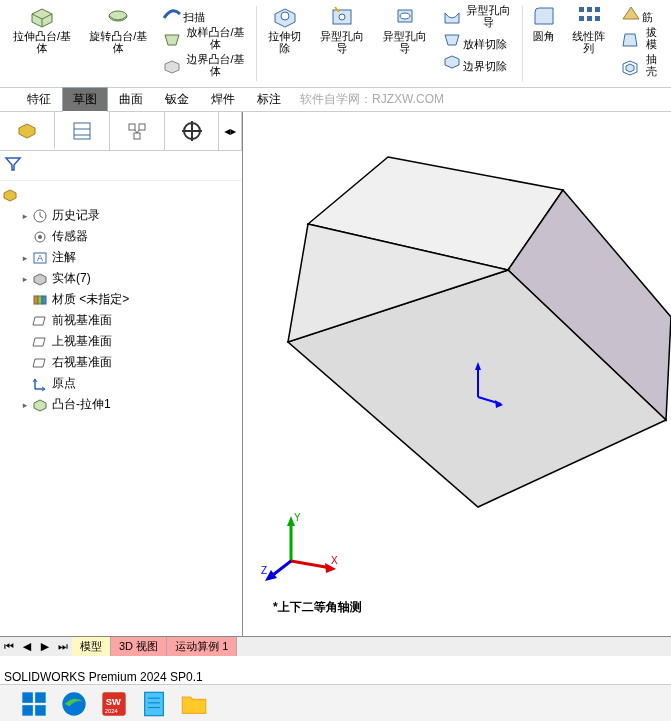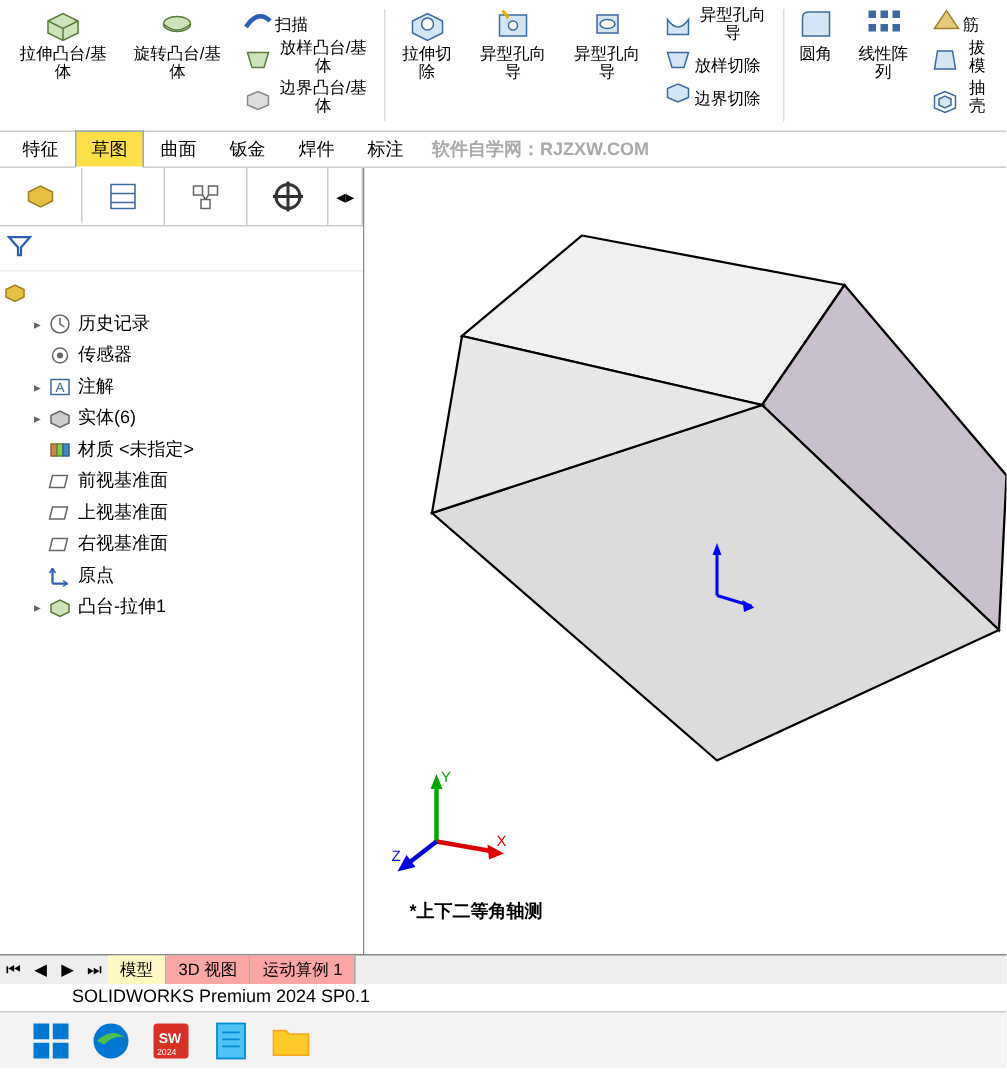--- a/index.html
+++ b/index.html
@@ -7,24 +7,24 @@
 .ribbon { display: flex; border-bottom: 1px solid #ccc; padding: 2px 4px; height: 88px; background: #fff; }
 .rcol { display: flex; flex-direction: column; align-items: center; justify-content: flex-start; padding: 0 3px; }
 .rbtn { display: flex; flex-direction: column; align-items: center; cursor: pointer; padding: 1px 2px; }
 .rbtn-h { display: flex; align-items: flex-end; cursor: pointer; padding: 1px 2px; }
 .rlabel { font-size: 11px; text-align: center; line-height: 12px; margin-top: 1px; }
 .rsep { width: 1px; background: #ddd; margin: 4px 2px; }
 .ico { width: 28px; height: 26px; display: flex; align-items: center; justify-content: center; }
 .ico svg { width: 26px; height: 24px; }
 .ico-s { width: 22px; height: 20px; display: flex; align-items: center; justify-content: center; }
 .ico-s svg { width: 20px; height: 18px; }
-.tabs { display: flex; align-items: center; height: 24px; border-bottom: 1px solid #ccc; background: #fff; padding-left: 4px; }
+.tabs { display: flex; align-items: center; height: 24px; border-bottom: 1px solid #ccc; background: #fff; padding-left: 16px; }
 .tab { padding: 3px 10px; font-size: 12px; cursor: pointer; border: 1px solid transparent; }
-.tab.active { background: #fde047; border: 1px solid #9ab; border-bottom-color: #fff; }
-.watermark { margin-left: 8px; color: #aaa; font-size: 12px; font-weight: bold; }
+.tab.active { background: #737373; border: 1px solid #9ab; border-bottom-color: #fff; }
+.watermark { margin-left: 8px; color: #aaa; font-size: 12px; }
 .toolbar-right { position: absolute; right: 4px; top: 116px; display: flex; gap: 4px; }
 .main { display: flex; height: 524px; }
 .sidebar { width: 243px; border-right: 1px solid #888; background: #fff; display: flex; flex-direction: column; }
 .side-tabs { display: flex; border-bottom: 1px solid #ccc; }
 .side-tab { flex: 1; height: 38px; border-right: 1px solid #ccc; display: flex; align-items: center; justify-content: center; cursor: pointer; }
 .side-tab.active { background: #fff; border-bottom: 3px solid #fff; margin-bottom: -1px; }
 .filter-row { padding: 4px; border-bottom: 1px solid #eee; }
 .tree { padding: 4px 2px; overflow: auto; flex: 1; }
 .tree-item { display: flex; align-items: center; padding: 2px 0; cursor: pointer; }
 .tree-item.root { font-size: 12px; }
@@ -32,21 +32,21 @@
 .exp { width: 10px; text-align: center; color: #666; font-size: 9px; margin-right: 2px; }
 .ticon { width: 16px; height: 16px; margin-right: 4px; display: flex; align-items: center; justify-content: center; }
 .viewport { flex: 1; position: relative; background: #fff; }
 .triad { position: absolute; left: 18px; bottom: 50px; }
 .origin-triad { position: absolute; left: 220px; top: 250px; }
 .view-label { position: absolute; left: 30px; bottom: 20px; font-size: 12px; font-weight: bold; }
 .bottom-tabs { display: flex; height: 20px; border-top: 1px solid #888; background: #eee; font-size: 11px; }
 .btab { padding: 2px 8px; border-right: 1px solid #aaa; cursor: pointer; background: #fca5a5; }
 .btab.active { background: #fef9c3; }
 .nav-btn { width: 18px; display: flex; align-items: center; justify-content: center; cursor: pointer; }
-.status { height: 18px; padding: 1px 4px; font-size: 12px; background: #fff; margin-left: 44px; }
+.status { height: 18px; padding: 14px 4px; font-size: 12px; background: #fff; }
 .taskbar { height: 38px; background: #f3f3f3; border-top: 1px solid #ccc; display: flex; align-items: center; padding-left: 20px; gap: 12px; }
 .task-icon { width: 28px; height: 28px; display: flex; align-items: center; justify-content: center; cursor: pointer; }
 .shape3d { position: absolute; top: 30px; left: 20px; }
 </style>
 </head>
 <body>
 
 <div class="ribbon">
   <div class="rcol">
     <div class="rbtn">
@@ -318,21 +318,21 @@
           </span>
         <span>注解</span>
       </div>
       <div class="tree-item child">
         <span class="exp">▸</span>
         <span class="ticon">
             <svg viewBox="0 0 16 16">
               <path d="M2 6 L8 3 L14 6 L14 11 L8 14 L2 11 Z" fill="#ccc" stroke="#666"></path>
             </svg>
           </span>
-        <span>实体(6)</span>
+        <span>实体(7)</span>
       </div>
       <div class="tree-item child">
         <span class="exp"></span>
         <span class="ticon">
             <svg viewBox="0 0 16 16">
               <rect x="2" y="4" width="4" height="8" fill="#c84" stroke="#863"></rect>
               <rect x="6" y="4" width="4" height="8" fill="#8c4" stroke="#683"></rect>
               <rect x="10" y="4" width="4" height="8" fill="#48c" stroke="#368"></rect>
             </svg>
           </span>

